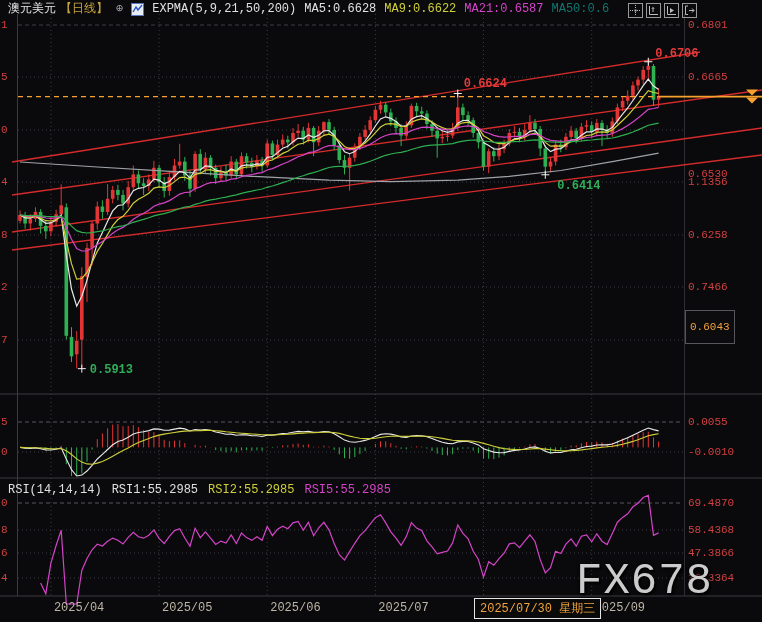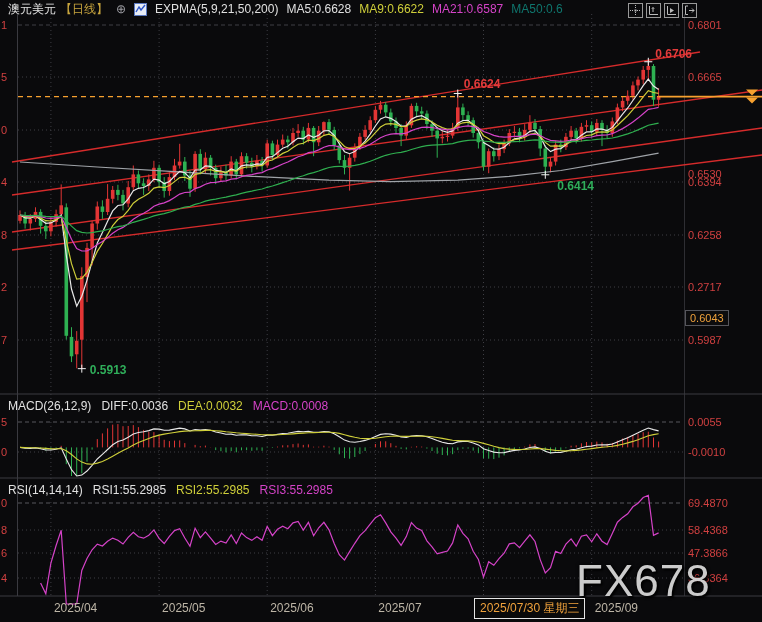--- a/index.html
+++ b/index.html
@@ -1,32 +1,32 @@
 <!DOCTYPE html>
 <html><head>
 <meta charset="utf-8">
 <style>
   html,body{margin:0;padding:0;background:#000;}
   #app{position:relative;width:762px;height:622px;background:#0a0a0c;overflow:hidden;
-       font-family:Liberation Sans, sans-serif;}
+       font-family:Liberation Mono, monospace;}
   #chart-svg{position:absolute;left:0;top:0;z-index:1;}
   .hdr-row{position:absolute;top:2px;left:8px;display:flex;gap:8px;align-items:center;
            font-size:12px;z-index:5;white-space:nowrap;}
   .hdr-row span{line-height:14px;}
   #toolbar{position:absolute;top:3px;left:628px;display:flex;gap:3px;z-index:6;}
   .tool-btn{width:15px;height:15px;display:block;cursor:pointer;}
   .axr{position:absolute;left:688px;font-size:11px;color:#d04040;z-index:3;line-height:12px;}
   .axl{position:absolute;left:1px;font-size:11px;color:#d04040;z-index:3;line-height:12px;}
   .axm{position:absolute;font-size:12px;color:#bdb5a6;z-index:3;line-height:14px;}
   .anno{position:absolute;font-size:12px;font-weight:bold;z-index:4;line-height:13px;}
   #macd-header{position:absolute;top:399px;left:8px;display:flex;gap:10px;font-size:12px;z-index:5;}
   #rsi-header{position:absolute;top:483px;left:8px;display:flex;gap:10px;font-size:12px;z-index:5;}
   #date-box{position:absolute;left:474px;top:598px;padding:1px 5px;border:1px solid #e5e5e5;
             background:#0a0a0a;color:#f0a23c;font-size:12px;z-index:7;text-align:right;}
-  #price-box{position:absolute;left:685px;top:310px;padding:1px 4px;border:1px solid #56565c;
+  #price-box{position:absolute;left:685px;top:310px;padding:10px 4px;border:1px solid #56565c;
              background:#0c0c0e;color:#f0a23c;font-size:11px;z-index:7;}
   #watermark{position:absolute;left:576px;top:556px;font-size:44px;color:#d6d6d6;opacity:.95;
              letter-spacing:1px;z-index:6;text-shadow:2px 2px 2px #000,0 0 4px #000;}
   .w{color:#e0e0e0}.y{color:#cfcf3a}.m{color:#d543c8}.g{color:#0f766e}.o{color:#c9a63e}
   .ic{color:#9a9aa0}
 </style>
 </head>
 <body>
 
 <div id="app">
@@ -511,41 +511,35 @@
     </span>
     <span class="tool-btn">
       <svg width="15" height="15">
           <rect x="0.5" y="0.5" width="14" height="14" fill="none" stroke="#999"></rect>
           <path d="M6 3 H3.5 V11.5 H6" fill="none" stroke="#bbb"></path>
           <path d="M7 7.5 H12 M10 5.5 L12 7.5 L10 9.5" fill="none" stroke="#bbb"></path>
         </svg>
     </span>
   </div>
 
-  <div id="macd-header">
-    <span class="w">MACD(26,12,9)</span>
-    <span class="w">DIFF:0.0036</span>
-    <span class="y">DEA:0.0032</span>
-    <span class="m">MACD:0.0008</span>
-  </div>
 
   <div id="rsi-header">
     <span class="w">RSI(14,14,14)</span>
     <span class="w">RSI1:55.2985</span>
     <span class="y">RSI2:55.2985</span>
-    <span class="m">RSI3:55.2985</span>
+    <span class="m">RSI5:55.2985</span>
   </div>
 
   <div id="gen-labels">
       <div class="axr" style="top: 19px;">0.6801</div>
       <div class="axr" style="top: 71px;">0.6665</div>
       <div class="axr" style="top: 124px; margin-top: 44px;">0.6530</div>
-      <div class="axr" style="top: 176px;">0.6394</div>
+      <div class="axr" style="top: 176px;">1.1356</div>
       <div class="axr" style="top: 229px;">0.6258</div>
-      <div class="axr" style="top: 281px;">0.2717</div>
+      <div class="axr" style="top: 281px;">0.7466</div>
       <div class="axr" style="top: 334px;">0.5987</div>
       <div class="axr" style="top: 416px;">0.0055</div>
       <div class="axr" style="top: 446px;">-0.0010</div>
       <div class="axr" style="top: 497px;">69.4870</div>
       <div class="axr" style="top: 524px;">58.4368</div>
       <div class="axr" style="top: 547px;">47.3866</div>
       <div class="axr" style="top: 572px;">36.3364</div>
       <div class="axl" style="top: 19px;">1</div>
       <div class="axl" style="top: 71px;">5</div>
       <div class="axl" style="top: 124px;">0</div>

